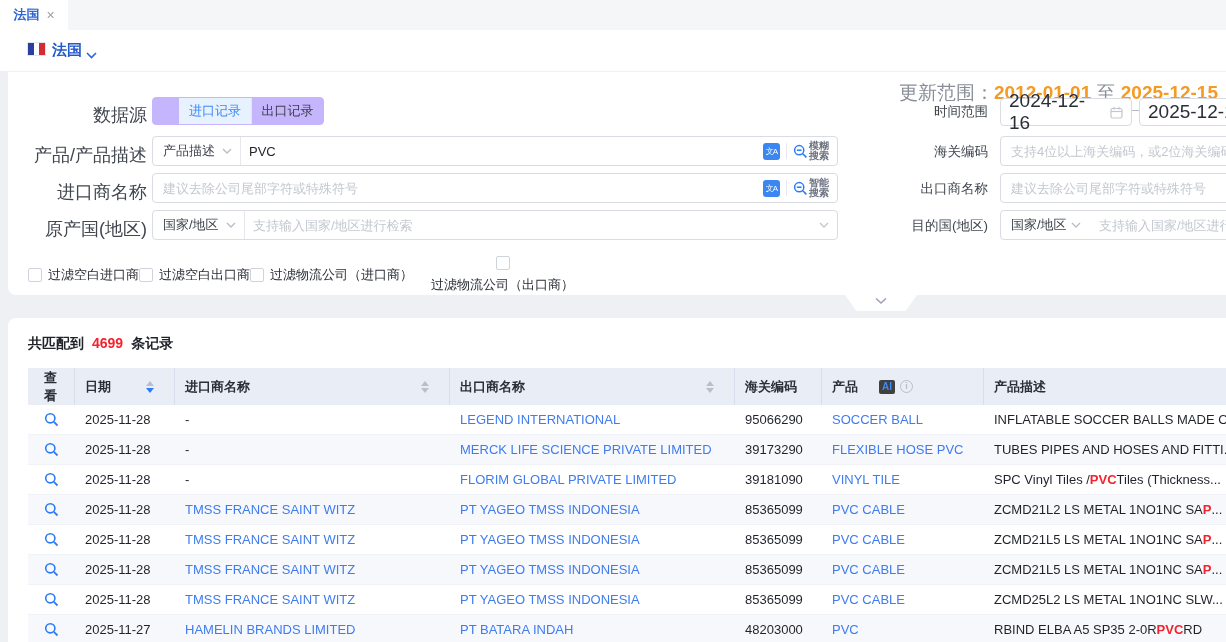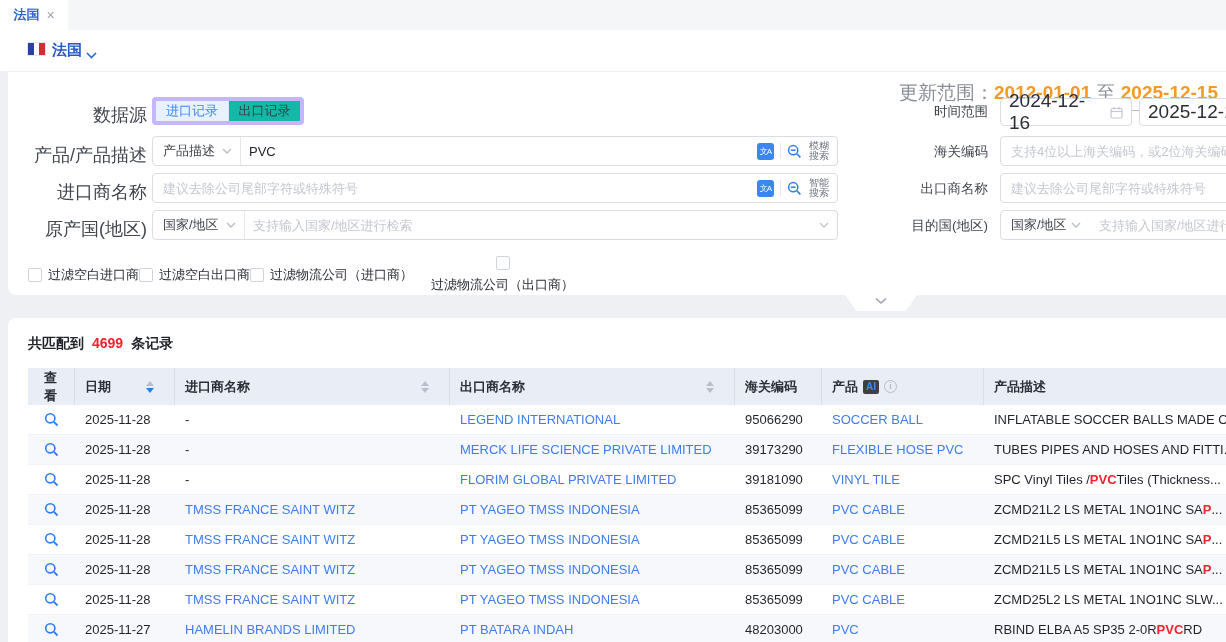--- a/index.html
+++ b/index.html
@@ -21,33 +21,33 @@
   .country-caret { position:absolute; left:86px; top:15px; }
 
   
   .form-card { position:absolute; left:8px; top:71px; width:1240px; height:224px; background:#fff; border-top:1px solid #f0f1f4; border-radius:0 0 8px 8px; }
   .f-label { position:absolute; width:139px; left:0; text-align:right; font-size:18px; color:#41464f; }
   .fr-label { position:absolute; width:200px; left:780px; text-align:right; font-size:13.5px; color:#41464f; }
 
   .update-range { position:absolute; top:8px; left:780px; width:430px; text-align:right; font-size:19px; color:#8a8f99; }
   .update-range b { color:#f59a23; font-weight:bold; }
 
-  .segmented { position:absolute; left:144px; top:25px; height:28px; display:flex; border:4px solid #c4b5fd; border-radius:4px; overflow:hidden; background:#14b8a6; }
+  .segmented { position:absolute; left:144px; top:25px; height:28px; display:flex; border:1px solid #c4b5fd; border-radius:4px; overflow:hidden; background:#c4b5fd;padding-left:26px; }
   .seg { width:72px; height:100%; display:flex; align-items:center; justify-content:center; font-size:13px; color:#3a3f48; cursor:pointer; }
   .seg.active { background:#e7f2fe; color:#3d8af5; }
   .seg + .seg { border-left:1px solid #e3e6ec; }
 
   .group { position:absolute; left:144px; width:686px; height:30px; border:1px solid #d9dce3; border-radius:4px; background:#fff; display:flex; align-items:center; }
   .group .gsel { width:88px; height:100%; border-right:1px solid #e6e8ee; display:flex; align-items:center; justify-content:space-between; padding:0 8px 0 10px; font-size:13px; color:#3a3f48; cursor:pointer; flex:0 0 auto; }
   .group input { flex:1; border:0; outline:none; height:100%; padding:0 8px; font-size:13px; color:#1f2329; font-family:inherit; background:transparent; min-width:0; }
   .group input::placeholder { color:#c3c7cf; }
   .tool-zone { display:flex; align-items:center; gap:6px; padding-right:8px; flex:0 0 auto; }
   .vdiv { width:1px; height:16px; background:#e6e8ee; }
   .trans-ic { width:17px; height:17px; background:#3b86f0; border-radius:3px; color:#fff; font-size:8px; line-height:17px; text-align:center; letter-spacing:-1px; cursor:pointer; }
-  .srch-mode { display:flex; align-items:center; gap:7px; cursor:pointer; }
+  .srch-mode { display:flex; align-items:center; gap:1px; cursor:pointer;font-weight:bold; }
   .srch-txt { font-size:10px; line-height:10px; color:#6b7280; }
 
   .right-input { position:absolute; left:992px; height:30px; border:1px solid #d9dce3; border-radius:4px; background:#fff; display:flex; align-items:center; }
   .right-input input { border:0; outline:none; height:100%; width:100%; padding:0 10px; font-size:13px; color:#1f2329; font-family:inherit; background:transparent; }
   .right-input input::placeholder { color:#c3c7cf; }
 
   .date-box { position:absolute; height:28px; border:1px solid #d9dce3; border-radius:4px; background:#fff; display:flex; align-items:center; padding:0 8px; gap:6px; }
   .date-box span { font-size:19px; color:#2a2e36; flex:1; }
   .date-dash { position:absolute; top:30px; left:1124px; color:#aeb3bc; font-size:13px; }
 
@@ -67,21 +67,21 @@
 
   .tbl { position:absolute; left:20px; top:50px; width:1212px; }
   .thead { display:flex; height:37px; background:#e9edf6; }
   .th { display:flex; align-items:center; font-size:13px; font-weight:bold; color:#2a2e36; padding:0 10px 0 10px; border-right:1px solid #d8deeb; }
   .th.center { justify-content:center; padding:16px; }
   .th:last-child { border-right:0; }
   .sorter { margin-left:auto; margin-right:10px; display:flex; flex-direction:column; gap:2px; cursor:pointer; }
   .car-up { width:0; height:0; border-left:4px solid transparent; border-right:4px solid transparent; border-bottom:5px solid #b9bfca; }
   .car-dn { width:0; height:0; border-left:4px solid transparent; border-right:4px solid transparent; border-top:5px solid #b9bfca; }
   .car-dn.on { border-top-color:#2b7cf6; }
-  .ai-badge { margin-left:5px; background:#404040; color:#3d8af5; font-size:10px; font-weight:bold; border-radius:2px; padding:1px 3px; line-height:12px; }
+  .ai-badge { margin-left:21px; background:#404040; color:#3d8af5; font-size:10px; font-weight:bold; border-radius:2px; padding:1px 3px; line-height:12px; }
   .info-ic { margin-left:5px; width:13px; height:13px; border:1px solid #b9bfca; border-radius:50%; color:#b9bfca; font-size:9px; font-weight:bold; line-height:11px; text-align:center; font-style:normal; }
 
   .trow { display:flex; height:30px; border-bottom:1px solid #f0f2f7; background:#fff; }
   .trow.alt { background:#f7f8fb; }
   .td { display:flex; align-items:center; font-size:13px; color:#1f2329; padding:0 8px 0 10px; white-space:nowrap; overflow:hidden; }
   .td.center { justify-content:center; padding:0; }
   .link { color:#3e7cf0; cursor:pointer; }
   .hl { color:#f5222d; font-weight:bold; }
   .c-view{width:47px;flex:0 0 auto;} .c-date{width:100px;flex:0 0 auto;}
   .c-imp{width:275px;flex:0 0 auto;} .c-exp{width:285px;flex:0 0 auto;}

